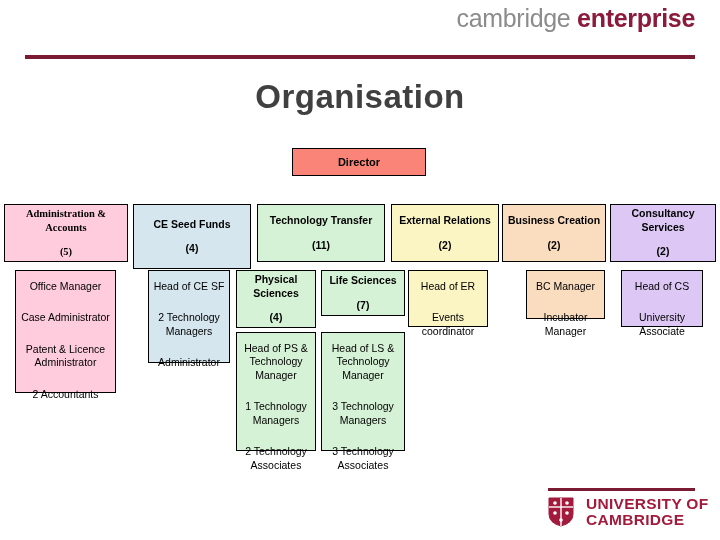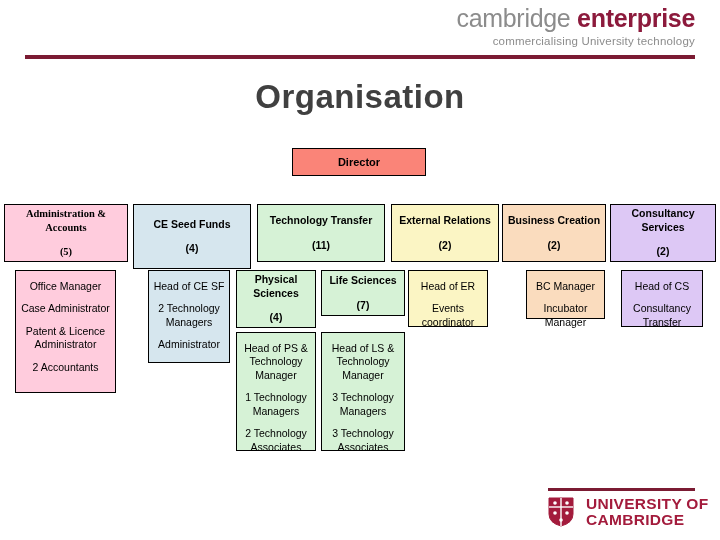--- a/index.html
+++ b/index.html
@@ -86,20 +86,21 @@
     font-size: 10.5px;
     margin-top: 11px;
   }
   .box .row {
     display: block;
     margin: 3px 0;
   }
   .box.detail {
     justify-content: flex-start;
     padding-top: 9px;
+    gap: 9px;
   }
   .box.detail .row {
     margin: 0 0 9px 0;
   }
 
   
   #director {
     left: 292px;
     top: 148px;
     width: 134px;
@@ -135,21 +136,20 @@
     color: #a31b3c;
     line-height: 1.02;
     letter-spacing: 0.3px;
   }
 </style>
 </head>
 <body>
 
 <div class="brand">
   <div class="brand-line1"><span>cambridge </span><b>enterprise</b></div>
-  <div class="brand-line2">commercialising University technology</div>
 </div>
 <div class="rule-top" style="background: rgb(123, 27, 51);"></div>
 
 <div class="page-title">Organisation</div>
 
 <div class="box" id="director" style="background: rgb(250, 132, 120);">
   <span class="ttl">Director</span>
 </div>
 
 <div class="box" id="dep0" style="left: 4px; top: 204px; width: 124px; height: 58px; background: rgb(255, 204, 221); font-family: Liberation Serif, serif;">
@@ -212,21 +212,21 @@
 <div class="box detail" id="det3" style="left: 408px; top: 270px; width: 80px; height: 57px; background: rgb(251, 245, 196);">
   <span class="row">Head of ER</span>
   <span class="row">Events coordinator</span>
 </div>
 <div class="box detail" id="det4" style="left: 526px; top: 270px; width: 79px; height: 49px; background: rgb(250, 220, 190);">
   <span class="row">BC Manager</span>
   <span class="row">Incubator Manager</span>
 </div>
 <div class="box detail" id="det5" style="left: 621px; top: 270px; width: 82px; height: 57px; background: rgb(221, 200, 245);">
   <span class="row">Head of CS</span>
-  <span class="row">Consultancy Transfer</span>
+  <span class="row">University Associate</span>
 </div>
 
 <div class="rule-bottom" style="background: rgb(123, 27, 51);"></div>
 <div class="uni-logo">
   <svg class="crest" viewBox="0 0 26 30">
     <path d="M1 1 H25 V17 Q25 26 13 29 Q1 26 1 17 Z" fill="#a31b3c" stroke="#a31b3c" stroke-width="1"></path>
     <path d="M13 1 V29" stroke="#ffffff" stroke-width="1.4"></path>
     <path d="M1 10 H25" stroke="#ffffff" stroke-width="1.4"></path>
     <circle cx="7" cy="6" r="1.8" fill="#ffffff"></circle>
     <circle cx="19" cy="6" r="1.8" fill="#ffffff"></circle>

